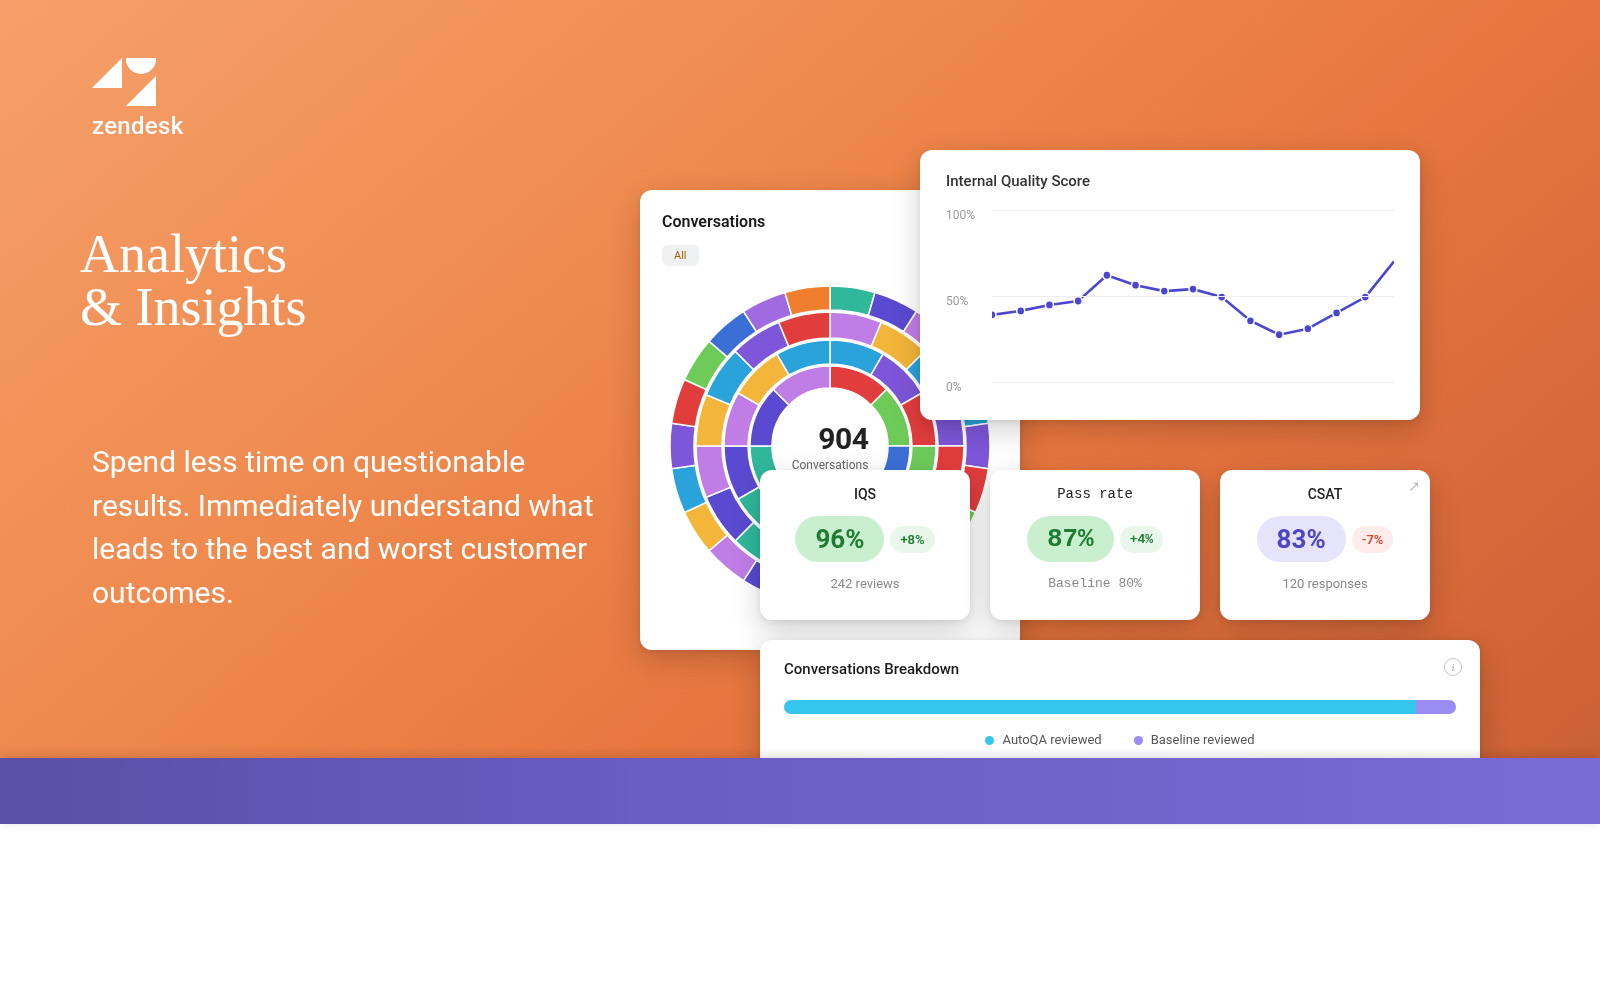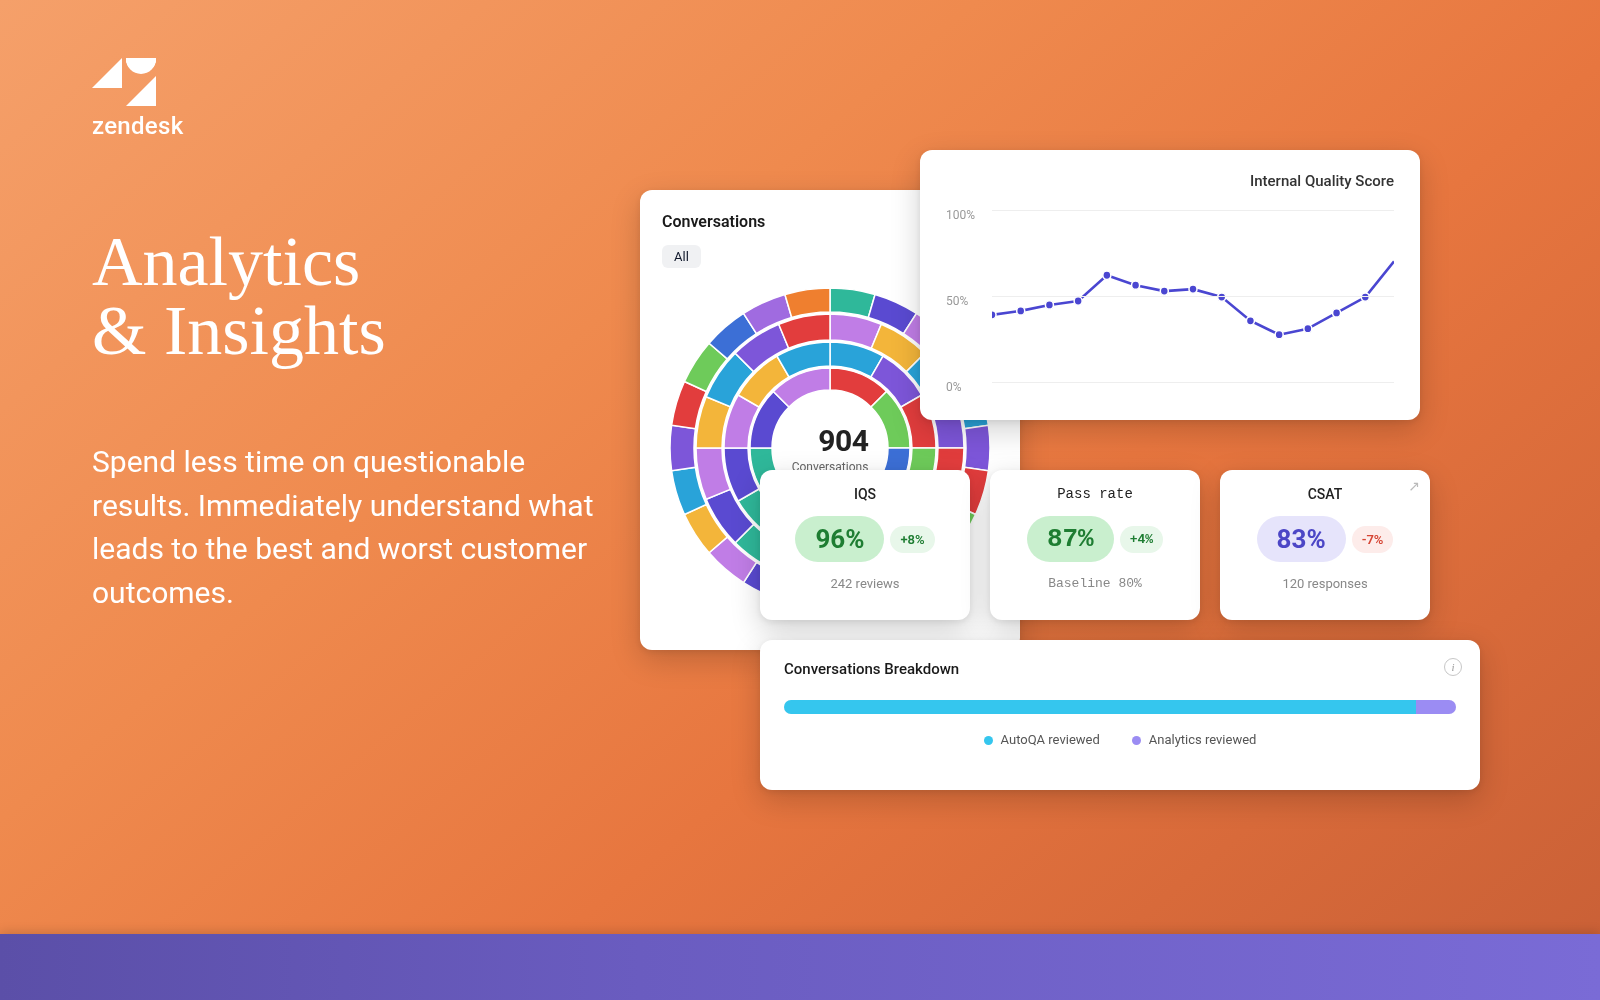--- a/index.html
+++ b/index.html
@@ -1,65 +1,65 @@
 <!DOCTYPE html>
 <html><head>
 <meta charset="utf-8">
 <style>
   * { box-sizing: border-box; margin: 0; padding: 0; }
   html, body { width: 1600px; height: 1000px; overflow: hidden; font-family: -apple-system, BlinkMacSystemFont, "Segoe UI", Roboto, Helvetica, Arial, sans-serif; }
   .stage {
     position: relative;
-    width: 1600px; height: 1000px;
+    width: 1600px; height: 824px;
     background: linear-gradient(140deg, #f5a06a 0%, #ef8a4e 35%, #e7763f 60%, #d86a3a 80%, #c85f36 100%);
   }
   .bottom-band {
     position: absolute; left:0; right:0; bottom:0; height: 66px;
     background: linear-gradient(90deg, #5b4fa8 0%, #6a5cc0 40%, #7a6bd6 100%);
     box-shadow: 0 -2px 10px rgba(0,0,0,0.15);
   }
   
   .logo { position: absolute; left: 92px; top: 58px; color: #fff; }
   .logo svg { display:block; }
   .logo-text { font-size: 24px; letter-spacing: 0.3px; margin-top: 6px; font-weight: 500; }
   
   .headline {
-    position: absolute; left: 92px; top: 228px; color: #fff;
+    position: absolute; left: 80px; top: 228px; color: #fff;
     font-family: Georgia, "Times New Roman", serif;
-    font-size: 70px; line-height: 0.98; font-weight: 400;
+    font-size: 54px; line-height: 0.98; font-weight: 400;
   }
   .subhead {
     position: absolute; left: 92px; top: 440px; color: #fff;
     font-size: 30px; line-height: 1.45; font-weight: 400; max-width: 520px;
   }
 
   
   .cluster { position: absolute; left: 640px; top: 150px; width: 880px; height: 720px; }
   .card {
     position: absolute; background: #fff; border-radius: 12px;
     box-shadow: 0 10px 30px rgba(0,0,0,0.18), 0 2px 6px rgba(0,0,0,0.08);
   }
   .card-title { font-size: 16px; font-weight: 600; color: #1a1a1a; }
 
   
   .conv-card { left: 0; top: 40px; width: 380px; height: 460px; padding: 22px 22px 0 22px; }
   .chip {
     display:inline-block; margin-top: 14px; padding: 4px 12px;
-    background: #f0f1f3; color: #0f172a; font-size: 13px; border-radius: 6px;
+    background: #f0f1f3; color: #a16207; font-size: 11px; border-radius: 6px;
   }
   .sunburst-wrap { position: relative; width: 100%; height: 360px; display:flex; align-items:center; justify-content:center; }
   .sunburst-center {
     position:absolute; text-align:right; color:#222;
   }
   .sunburst-center .big { font-size: 30px; font-weight: 700; letter-spacing: -0.5px; }
   .sunburst-center .small { font-size: 12px; color:#666; margin-top:2px; }
 
   
   .iqs-card { left: 280px; top: 0; width: 500px; height: 270px; padding: 22px 26px 16px 26px; }
-  .iqs-card .card-title { font-weight: 500; font-size: 15px; color:#333;text-align:right; }
+  .iqs-card .card-title { font-weight: 500; font-size: 15px; color:#333; }
   .y-ticks { position:absolute; left: 26px; top: 58px; font-size: 12px; color:#999; }
   .y-tick { position:absolute; }
   .chart-area { position:absolute; left: 72px; right: 26px; top: 52px; bottom: 20px; }
   .gridline { position:absolute; left:0; right:0; height:1px; background:#eee; }
 
   
   .kpi { width: 210px; height: 150px; padding: 16px 14px 14px 14px; text-align:center; }
   .kpi .kpi-title { font-size: 14px; font-weight: 500; color:#222; }
   .kpi .pill-row { display:flex; align-items:center; justify-content:center; gap:6px; margin-top: 14px; }
   .kpi .big-pill { font-size: 26px; font-weight: 700; padding: 8px 20px; border-radius: 24px; }
@@ -240,20 +240,20 @@
 
     <div class="card breakdown-card">
       <div class="card-title" style="font-weight:500;font-size:15px;">Conversations Breakdown</div>
       <div class="info-icon">i</div>
       <div class="bar-track">
         <div id="seg-auto" class="bar-seg" style="left: 0px; width: 94%; background: rgb(53, 198, 238);"></div>
         <div id="seg-manual" class="bar-seg" style="left: 94%; width: 6%; background: rgb(155, 140, 243);"></div>
       </div>
       <div class="legend">
         <span><span class="dot" id="dot-auto" style="background: rgb(53, 198, 238);"></span><span>AutoQA reviewed</span></span>
-        <span><span class="dot" id="dot-manual" style="background: rgb(155, 140, 243);"></span><span>Analytics reviewed</span></span>
+        <span><span class="dot" id="dot-manual" style="background: rgb(155, 140, 243);"></span><span>Baseline reviewed</span></span>
       </div>
     </div>
 
   </div>
 
   <div class="bottom-band"></div>
 </div>
 
 </body></html>

